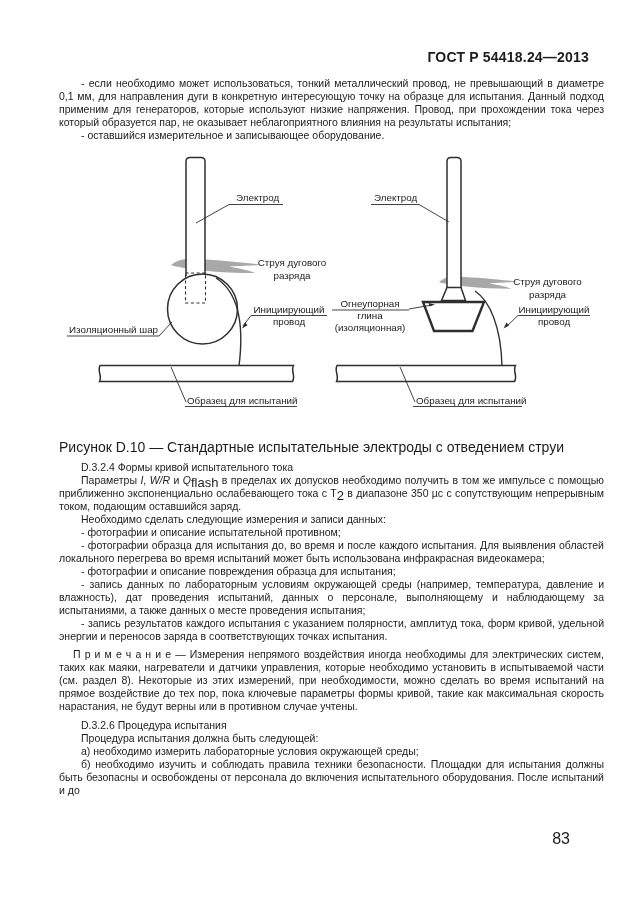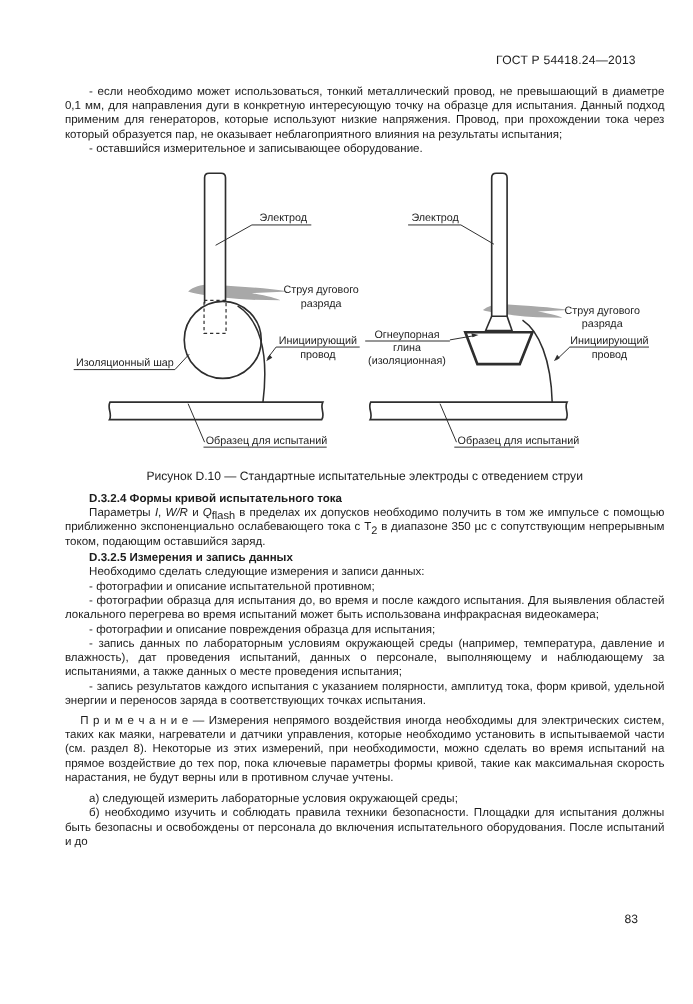--- a/index.html
+++ b/index.html
@@ -1,27 +1,27 @@
 <!DOCTYPE html>
 <html><head>
 <meta charset="utf-8">
 <style>
   html,body{margin:0;padding:0}
   body{width:630px;height:913px;background:#ffffff;position:relative;overflow:hidden;
        font-family:"Liberation Sans",sans-serif;color:#1c1c1c}
-  .header{position:absolute;top:49px;right:52px;font-size:11px;font-weight:normal;letter-spacing:.2px}
+  .header{position:absolute;top:49px;right:41px;font-size:14px;font-weight:bold;letter-spacing:.2px}
   .content{position:absolute;left:59px;top:77px;width:545px;font-size:10.5px;line-height:13px}
   .p{margin:0;text-indent:22px;text-align:justify}
-  .p.heading{font-weight:bold;margin-top:2px}
+  .p.heading{font-weight:normal;margin-top:2px}
   .p.note{margin:5px 0 6px;text-indent:14px}
-  .p sub{font-size:10px;line-height:0}
+  .p sub{font-size:13px;line-height:0}
   .p i{font-style:italic}
   figure{margin:10px 0 0 0}
-  figcaption{text-align:center;font-size:11px;margin:3px 0 7px 0}
-  .pageno{position:absolute;top:830px;right:50px;font-size:11px}
+  figcaption{text-align:left;font-size:14px;margin:18px 0 7px 0}
+  .pageno{position:absolute;top:830px;right:60px;font-size:16px}
   svg .lbl{font-family:"Liberation Sans",sans-serif;font-size:9.8px;fill:#1c1c1c}
   svg .mid{text-anchor:middle}
   svg .shape{fill:#ffffff;stroke:#2e2e2e;stroke-width:1.5}
   svg .clay{fill:#ffffff;stroke:#2e2e2e;stroke-width:2.4}
   svg .wire{fill:none;stroke:#2e2e2e;stroke-width:1.4}
   svg .dash{fill:none;stroke:#2e2e2e;stroke-width:1.1;stroke-dasharray:3 2.6}
   svg .thin{stroke:#2e2e2e;stroke-width:.9}
   svg .arr{fill:#2e2e2e;stroke:none}
 </style>
 </head>
@@ -102,29 +102,30 @@
         <text class="lbl" x="357" y="251.5">Образец для испытаний</text>
         <line class="thin" x1="354" y1="254.5" x2="463" y2="254.5"></line>
         <line class="thin" x1="341" y1="215" x2="356" y2="250"></line>
       </svg>
       <figcaption>Рисунок D.10 — Стандартные испытательные электроды с отведением струи</figcaption>
     </figure>
 
     <div>
         <p class="p heading"><span>D.3.2.4 Формы кривой испытательного тока</span></p>
         <p class="p body"><span>Параметры </span><i>I</i><span>, </span><i>W/R</i><span> и </span><i>Q</i><sub>flash</sub><span> в пределах их допусков необходимо получить в том же импульсе с помощью приближенно экспоненциально ослабевающего тока с Т</span><sub>2</sub><span> в диапазоне 350 µс с сопутствующим непрерывным током, подающим оставшийся заряд.</span></p>
-        <p class="p heading"><span>D.3.2.5 Измерения и запись данных</span></p>
         <p class="p body"><span>Необходимо сделать следующие измерения и записи данных:</span></p>
         <p class="p body"><span>- фотографии и описание испытательной противном;</span></p>
         <p class="p body"><span>- фотографии образца для испытания до, во время и после каждого испытания. Для выявления областей локального перегрева во время испытаний может быть использована инфракрасная видеокамера;</span></p>
         <p class="p body"><span>- фотографии и описание повреждения образца для испытания;</span></p>
         <p class="p body"><span>- запись данных по лабораторным условиям окружающей среды (например, температура, давление и влажность), дат проведения испытаний, данных о персонале, выполняющему и наблюдающему за испытаниями, а также данных о месте проведения испытания;</span></p>
         <p class="p body"><span>- запись результатов каждого испытания с указанием полярности, амплитуд тока, форм кривой, удельной энергии и переносов заряда в соответствующих точках испытания.</span></p>
         <p class="p note"><span>П р и м е ч а н и е — Измерения непрямого воздействия иногда необходимы для электрических систем, таких как маяки, нагреватели и датчики управления, которые необходимо установить в испытываемой части (см. раздел 8). Некоторые из этих измерений, при необходимости, можно сделать во время испытаний на прямое воздействие до тех пор, пока ключевые параметры формы кривой, такие как максимальная скорость нарастания, не будут верны или в противном случае учтены.</span></p>
-        <p class="p body"><span>а) следующей измерить лабораторные условия окружающей среды;</span></p>
+        <p class="p heading"><span>D.3.2.6 Процедура испытания</span></p>
+        <p class="p body"><span>Процедура испытания должна быть следующей:</span></p>
+        <p class="p body"><span>а) необходимо измерить лабораторные условия окружающей среды;</span></p>
         <p class="p body"><span>б) необходимо изучить и соблюдать правила техники безопасности. Площадки для испытания должны быть безопасны и освобождены от персонала до включения испытательного оборудования. После испытаний и до</span></p>
       </div>
 
   </div>
 
   <div class="pageno">83</div>
 
 </div>
 
 </body></html>

